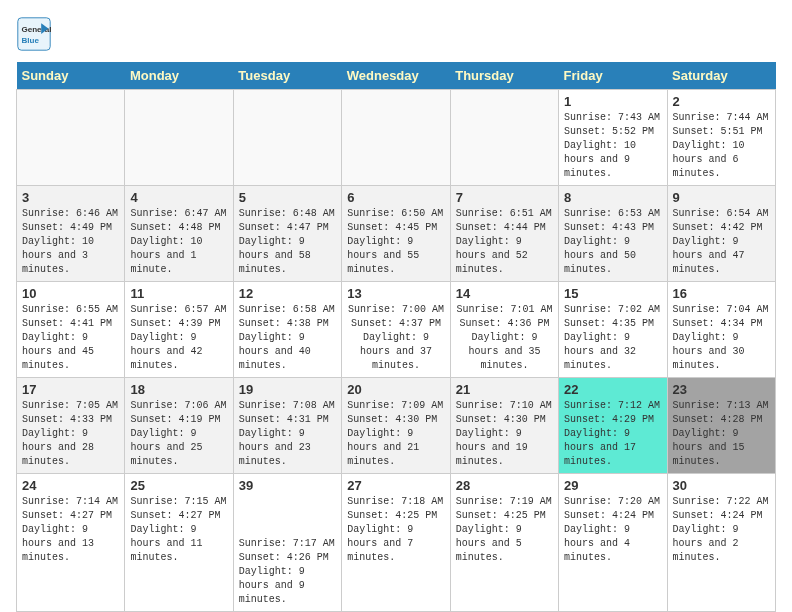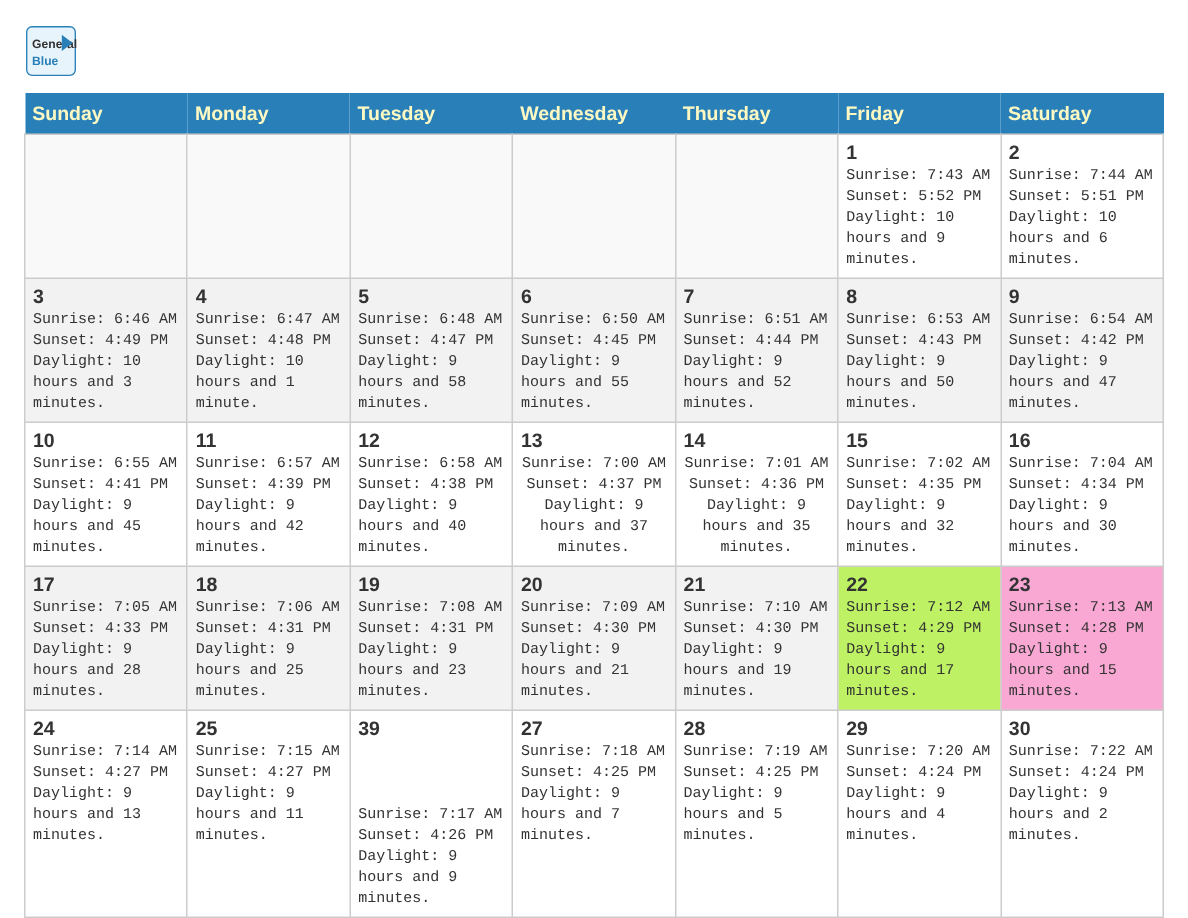--- a/index.html
+++ b/index.html
@@ -213,48 +213,48 @@
       <tr>
         <td style="background: rgb(242, 242, 242);">
           <span class="day-num">17</span>
           <div class="day-info" style="white-space: pre-line;">Sunrise: 7:05 AM
 Sunset: 4:33 PM
 Daylight: 9 hours and 28 minutes.</div>
         </td>
         <td style="background: rgb(242, 242, 242);">
           <span class="day-num">18</span>
           <div class="day-info" style="white-space: pre-line;">Sunrise: 7:06 AM
-Sunset: 4:31 PM
+Sunset: 4:19 PM
 Daylight: 9 hours and 25 minutes.</div>
         </td>
         <td style="background: rgb(242, 242, 242);">
           <span class="day-num">19</span>
           <div class="day-info" style="white-space: pre-line;">Sunrise: 7:08 AM
 Sunset: 4:31 PM
 Daylight: 9 hours and 23 minutes.</div>
         </td>
         <td style="background: rgb(242, 242, 242);">
           <span class="day-num">20</span>
           <div class="day-info" style="white-space: pre-line;">Sunrise: 7:09 AM
 Sunset: 4:30 PM
 Daylight: 9 hours and 21 minutes.</div>
         </td>
         <td style="background: rgb(242, 242, 242);">
           <span class="day-num">21</span>
           <div class="day-info" style="white-space: pre-line;">Sunrise: 7:10 AM
 Sunset: 4:30 PM
 Daylight: 9 hours and 19 minutes.</div>
         </td>
-        <td style="background: #bef264;">
+        <td style="background: #5eead4;">
           <span class="day-num">22</span>
           <div class="day-info" style="white-space: pre-line;">Sunrise: 7:12 AM
 Sunset: 4:29 PM
 Daylight: 9 hours and 17 minutes.</div>
         </td>
-        <td style="background: #f9a8d4;">
+        <td style="background: #a3a3a3;">
           <span class="day-num">23</span>
           <div class="day-info" style="white-space: pre-line;">Sunrise: 7:13 AM
 Sunset: 4:28 PM
 Daylight: 9 hours and 15 minutes.</div>
         </td>
       </tr>
       <tr>
         <td>
           <span class="day-num">24</span>
           <div class="day-info" style="white-space: pre-line;">Sunrise: 7:14 AM

